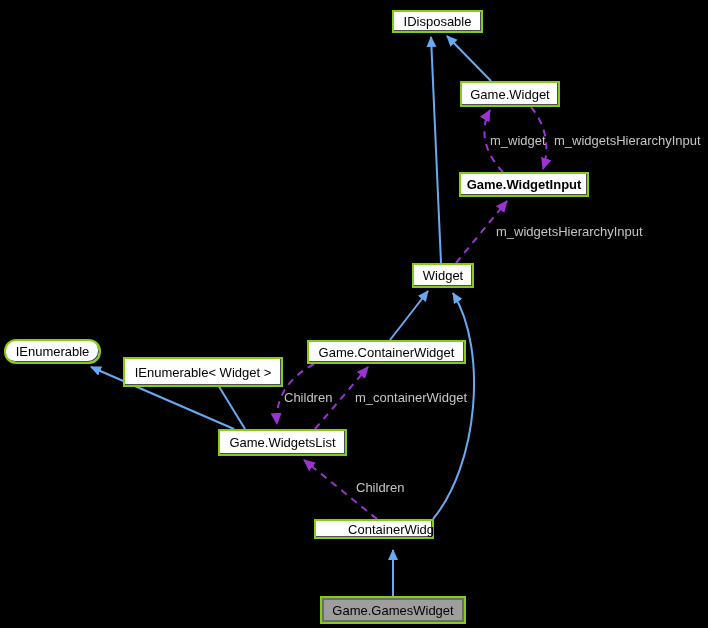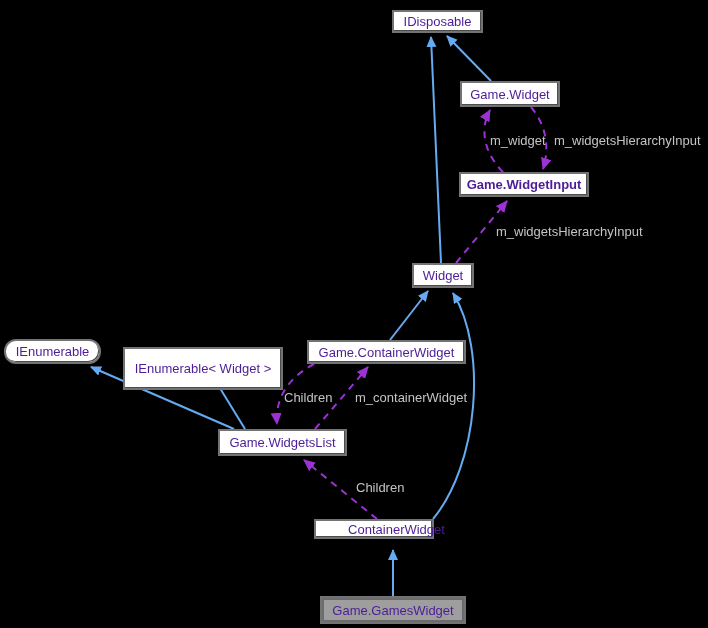--- a/index.html
+++ b/index.html
@@ -30,23 +30,23 @@
   .edge-use {
     fill: none;
     stroke: #9c32d4;
     stroke-width: 2;
     stroke-dasharray: 7 6;
   }
   .node {
     position: absolute;
     box-sizing: border-box;
     background: #ffffff;
-    border: 2px solid #737373;
+    border: 2px solid #84cc16;
     box-shadow: inset -1px -1px 0 #4c4c4c;
-    color: #4c1d95;
+    color: #000000;
     font-size: 13px;
     display: flex;
     align-items: center;
     justify-content: center;
     white-space: nowrap;
     cursor: pointer;
   }
   .node.highlight {
     background: #9e9e9e;
     box-shadow: inset 0 0 0 2px #6c6c6c;
@@ -93,21 +93,21 @@
   <div class="node" style="left:392px; top:10px; width:91px; height:23px;">IDisposable</div>
 
   <div class="node" style="left:460px; top:81px; width:100px; height:26px;">Game.Widget</div>
 
   <div class="node" style="left:459px; top:172px; width:130px; height:25px;font-weight:bold;">Game.WidgetInput</div>
 
   <div class="node" style="left:412px; top:263px; width:62px; height:25px;">Widget</div>
 
   <div class="node" style="left:4px; top:339px; width:97px; height:25px;border-radius:12px;">IEnumerable</div>
 
-  <div class="node" style="left:123px; top:347px; width:160px; height:43px;">IEnumerable&lt; Widget &gt;</div>
+  <div class="node" style="left:123px; top:357px; width:160px; height:30px;">IEnumerable&lt; Widget &gt;</div>
 
   <div class="node" style="left:307px; top:340px; width:159px; height:24px;">Game.ContainerWidget</div>
 
   <div class="node" style="left:218px; top:429px; width:129px; height:27px;">Game.WidgetsList</div>
 
   <div class="node" style="left:314px; top:519px; width:120px; height:20px;padding-left:45px;">ContainerWidget</div>
 
   <div class="node highlight" style="left:320px; top:596px; width:146px; height:28px;">Game.GamesWidget</div>
 
   <div class="edge-label" style="left:490px; top:133px;">m_widget</div>

